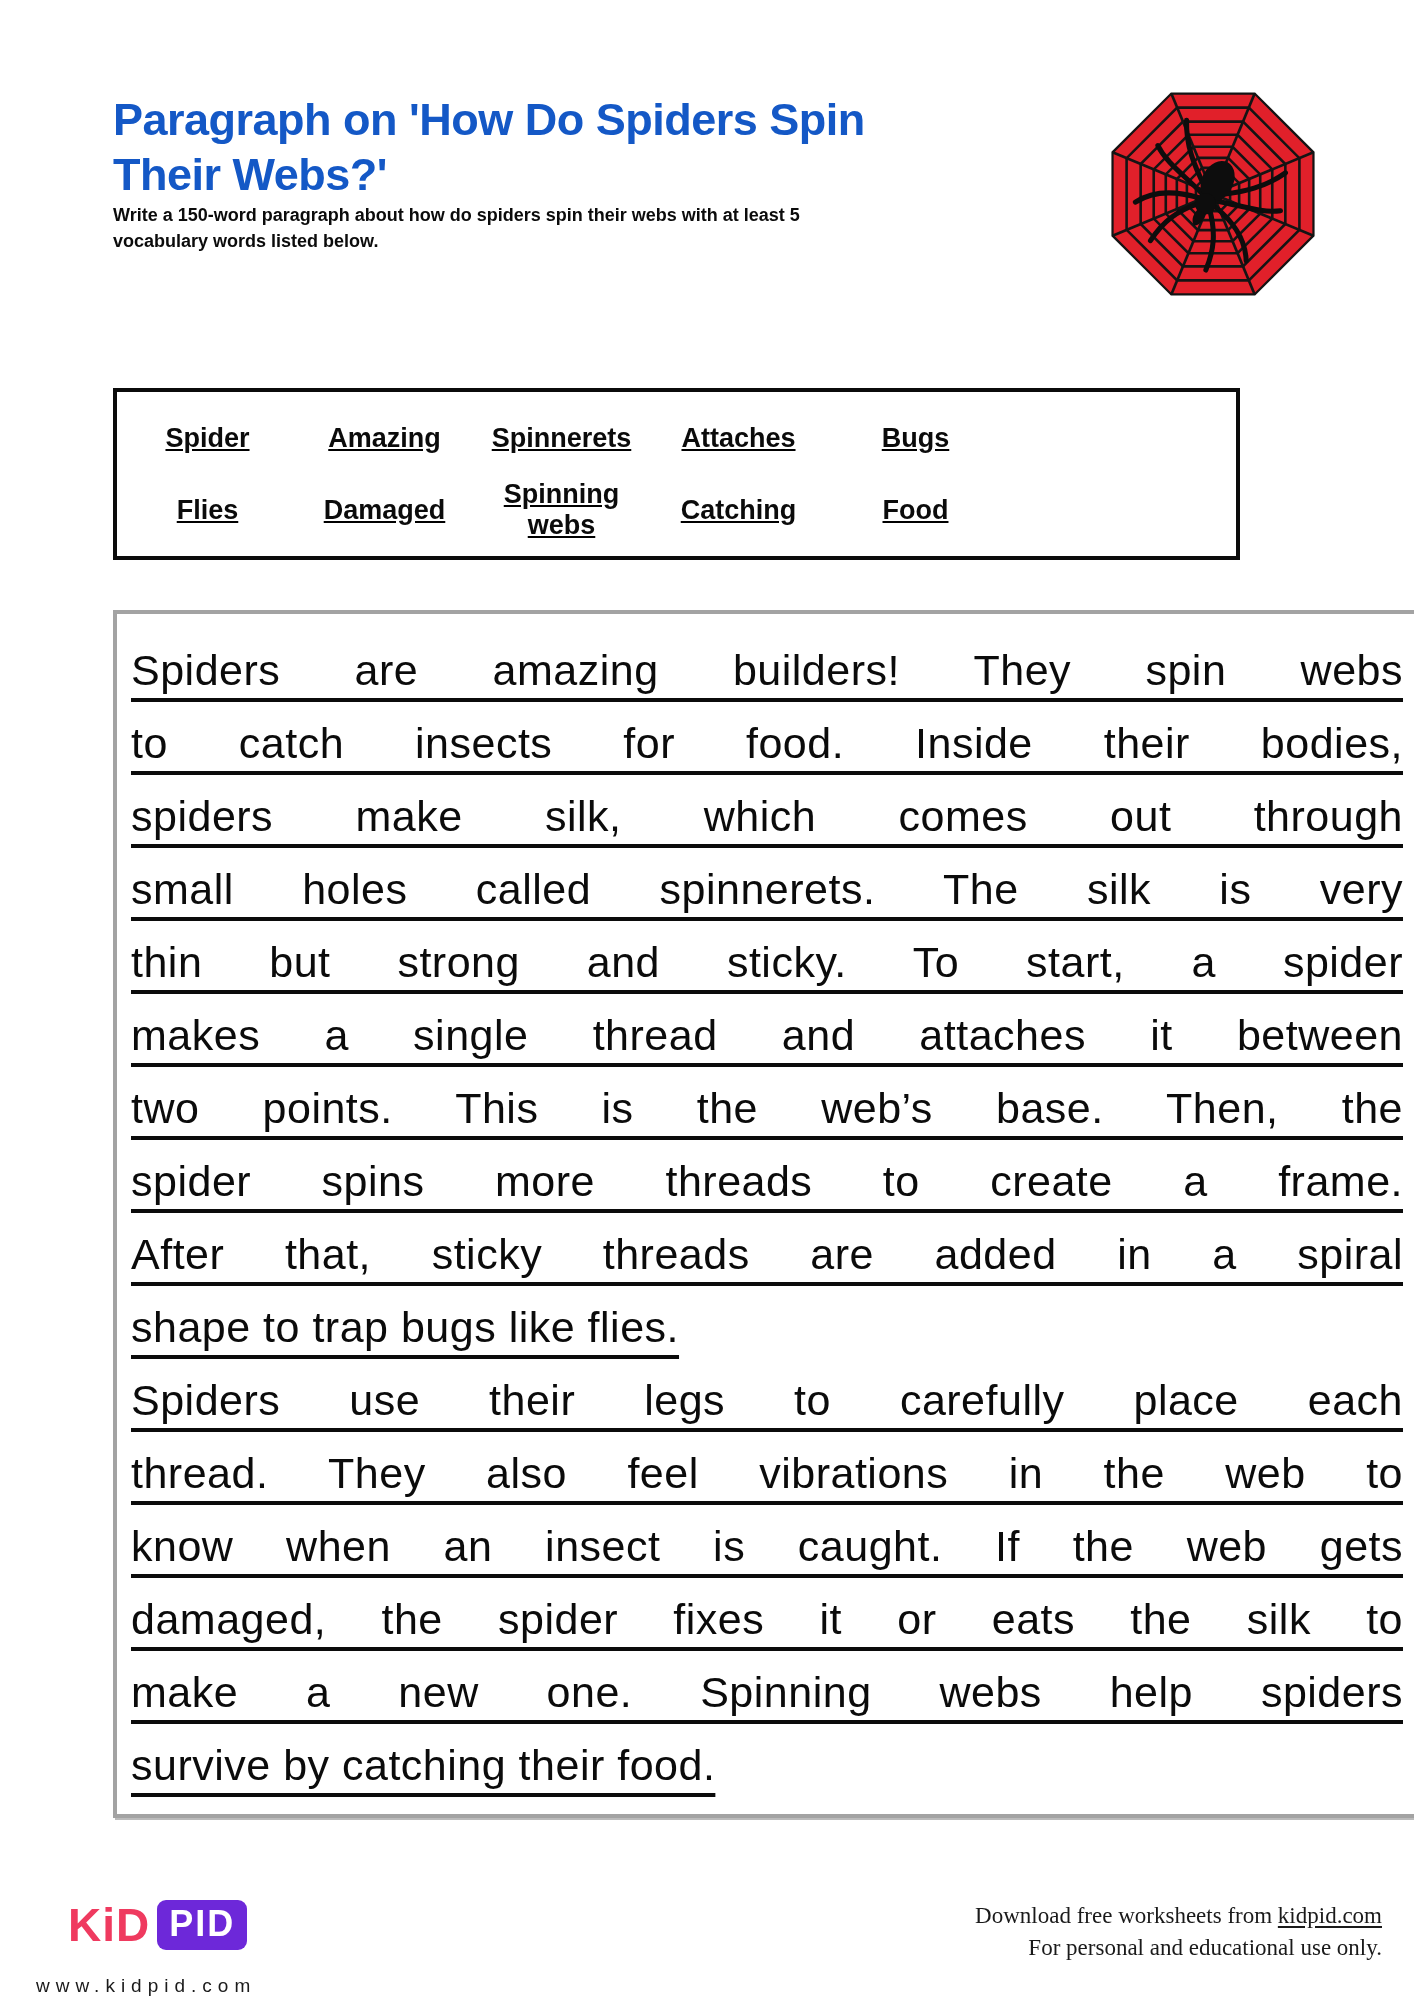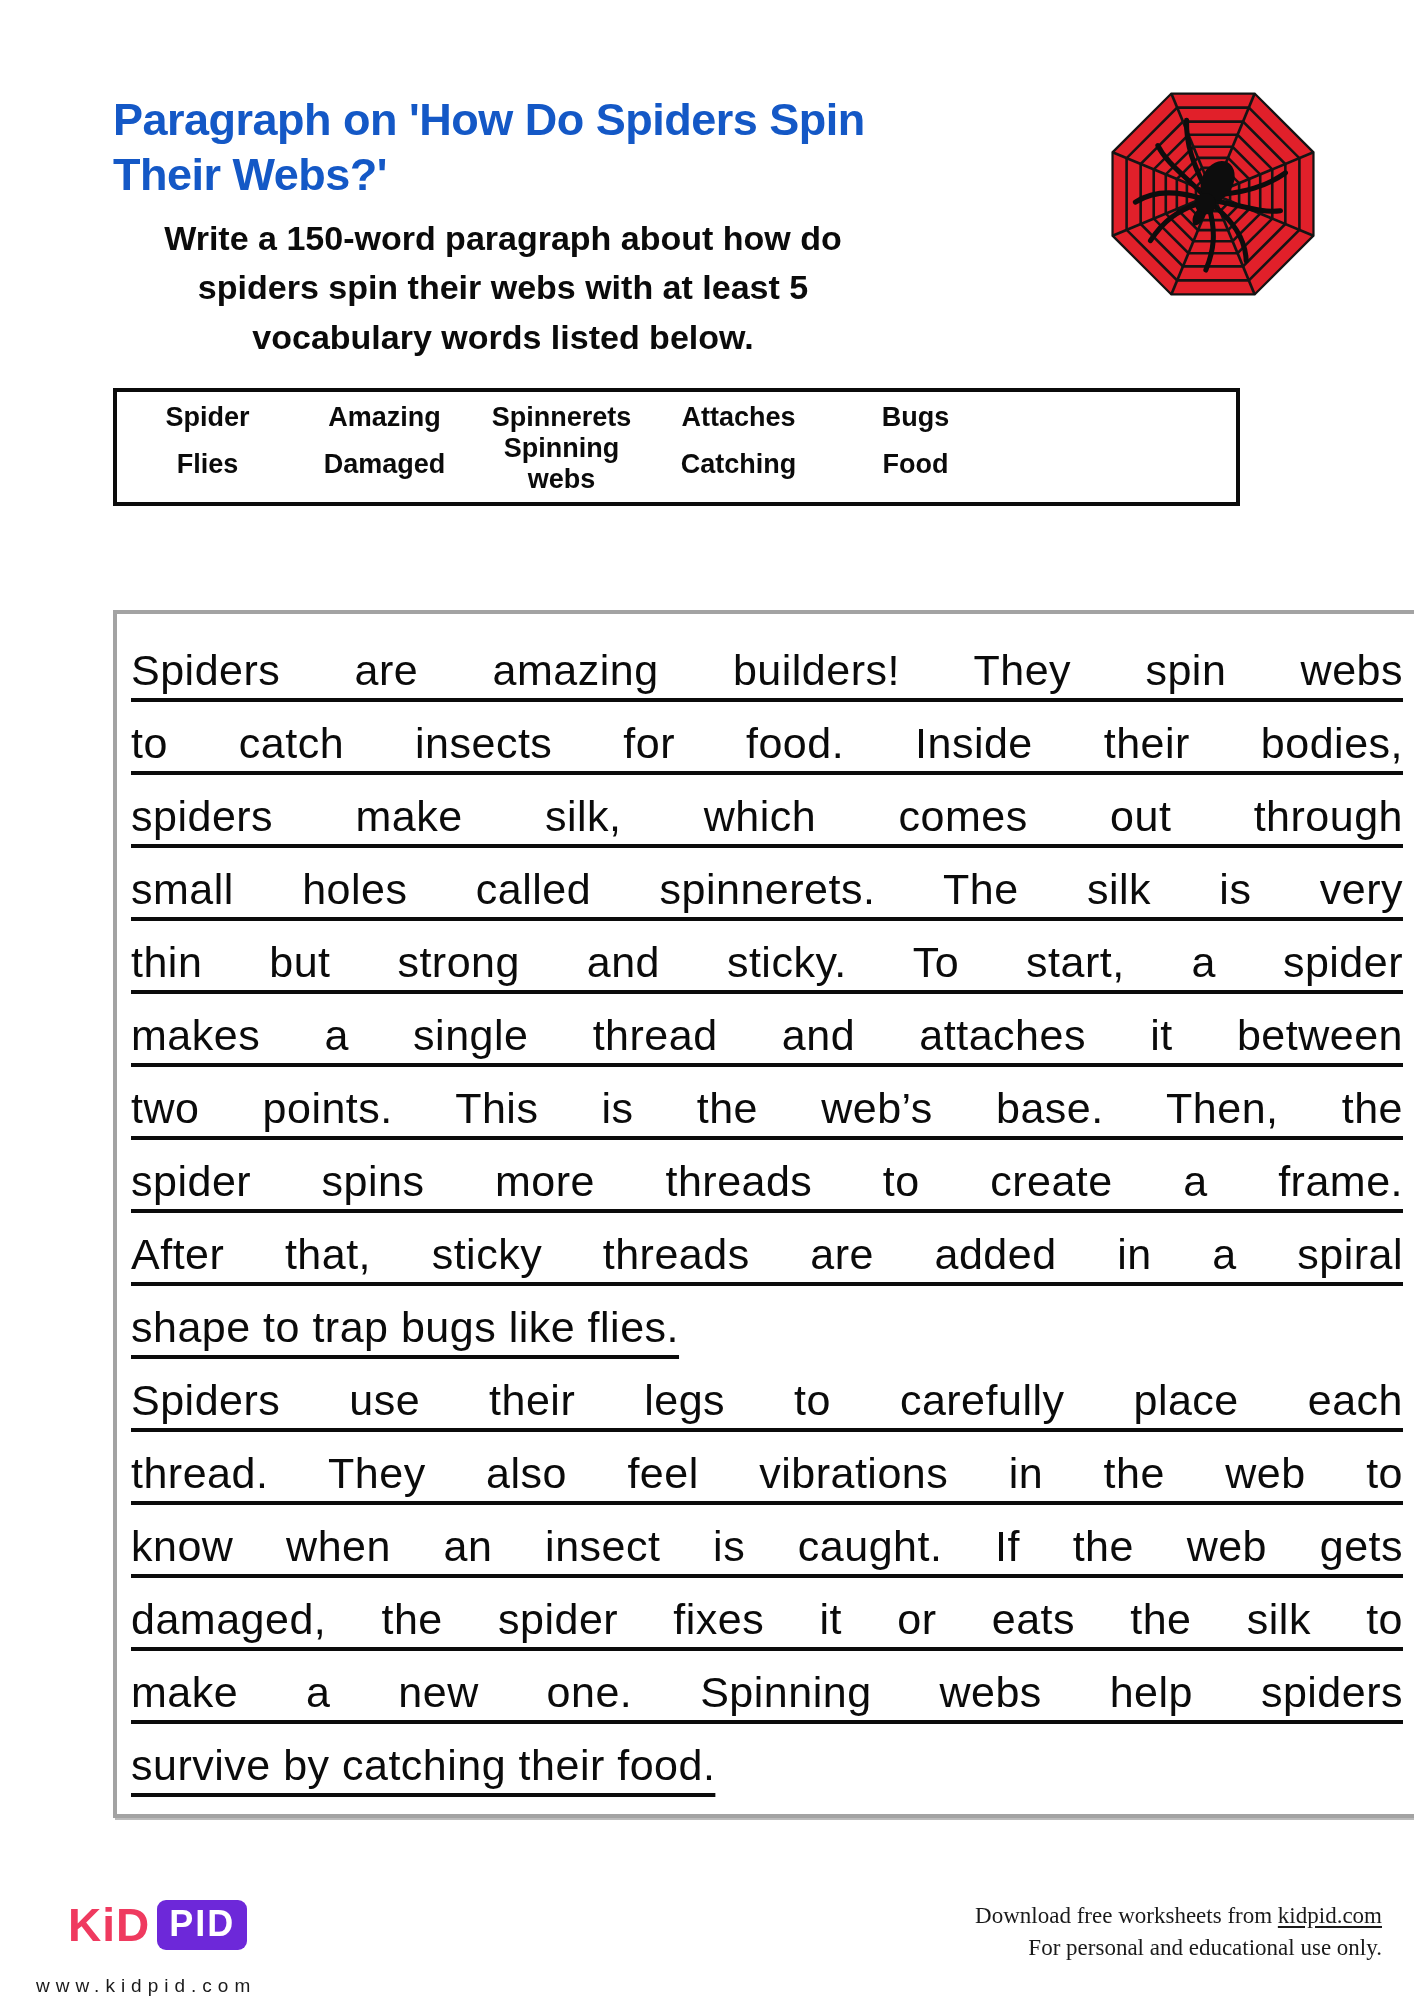--- a/index.html
+++ b/index.html
@@ -13,36 +13,37 @@
     padding-left:48px;
   }
 
   
   .title {
     position:absolute; left:113px; top:92px; width:780px;
     font-size:45px; font-weight:800; line-height:1.23;
     color:#1458C6; letter-spacing:-0.5px;
   }
   .instruction {
-    position:absolute; left:113px; top:214px; width:780px;
-    font-size:34px; font-weight:700; color:#0b0b0b; line-height:1.45;text-align:center;
+    position:absolute; left:113px; top:202px; width:780px;
+    font-size:18px; font-weight:700; color:#0b0b0b; line-height:1.45;
   }
   .web-icon {
     position:absolute; left:1096px; top:82px; width:234px; height:224px;
   }
 
   
   .vocab-box {
-    position:absolute; left:113px; top:388px; width:1127px; height:118px;
+    position:absolute; left:113px; top:388px; width:1127px; height:172px;
     border:4px solid #0b0b0b;
     display:grid;
     grid-template-columns:repeat(5, 177px);
     grid-template-rows:1fr 1fr;
     align-items:center;
     padding:10px 0 10px 2px;
+    text-decoration:underline;
   }
   .vocab-word {
     text-align:center; font-size:27px; font-weight:700; color:#0b0b0b;
   }
 
   
   .para-box {
     position:absolute; left:113px; top:610px; width:1312px; height:1208px;
     border:4px solid #a3a3a3;
     padding:20px 18px 0 14px;

